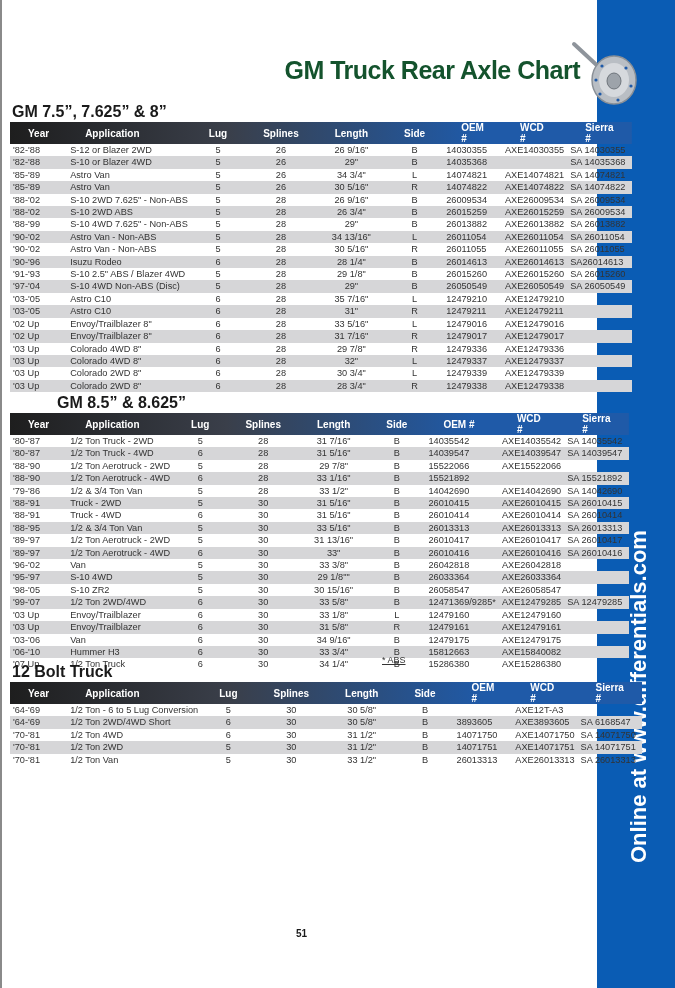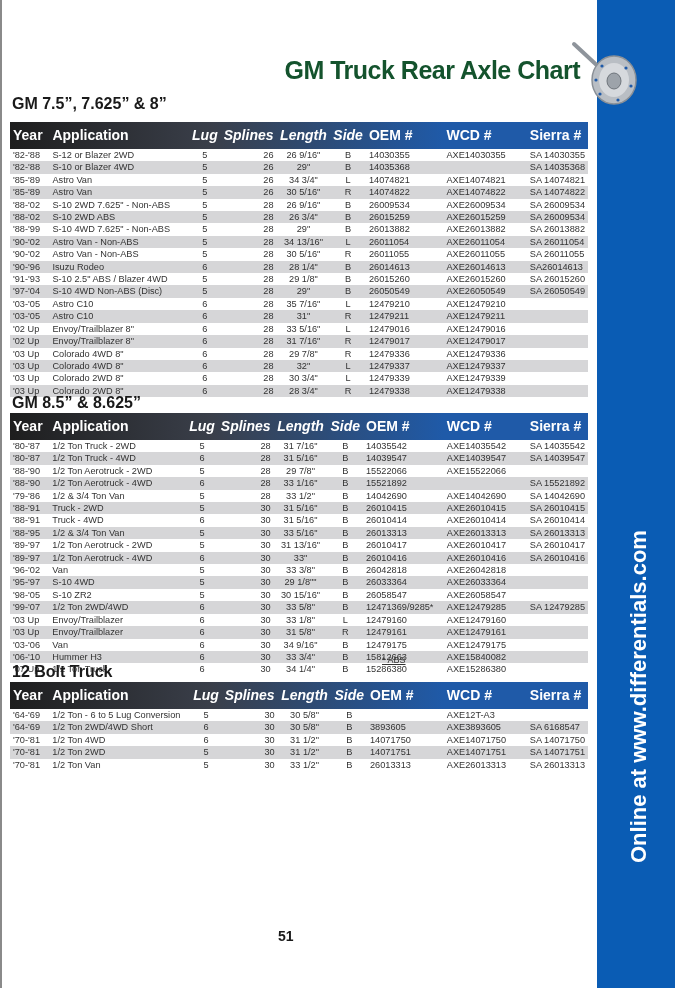--- a/index.html
+++ b/index.html
@@ -17,35 +17,35 @@
     position: absolute; left: -108px; top: 700px; width: 300px; text-align: center;
   }
   .title {
     position: absolute; left: 250px; top: 56px; width: 330px; text-align: right;
     font-size: 25px; font-weight: bold; color: #14532d; letter-spacing: -0.5px;
   }
   .axle { position: absolute; left: 570px; top: 40px; width: 70px; height: 70px; }
   .section-title { position: absolute; left: 12px; font-size: 16px; font-weight: bold; color: #1a1a1a; }
   table { position: absolute; left: 10px; width: 578px; border-collapse: collapse; font-size: 9.2px; }
   thead tr { background: linear-gradient(to right, #1e1e1e 0%, #3a3f4a 35%, #1f5aa8 75%, #1f5aa8 100%); }
-  th { color: #ffffff; font-weight: bold; text-align: left; height: 27px; line-height: 11px; padding: 0 3px; font-size: 14px; }
+  th { color: #ffffff; font-weight: bold; text-align: left; height: 18px; line-height: 11px; padding: 0 18px; font-size: 10px; }
   td { height: 12.4px; line-height: 12.4px; padding: 0 3px; color: #333; white-space: nowrap; }
   tbody tr:nth-child(even) { background: #d6d6d8; }
   .c-year { width: 40px; }
   .c-app { width: 142px; }
   .c-lug { width: 22px; text-align: center; }
-  .c-spl { width: 40px; text-align: right; }
+  .c-spl { width: 40px; text-align: center; }
   .c-len { width: 54px; text-align: center; }
   .c-side { width: 30px; text-align: center; }
   .c-oem { width: 82px; margin-top: 24px; }
   .c-wcd { width: 86px; }
   .c-sierra { width: auto; }
-  th.c-lug, th.c-spl, th.c-len, th.c-side { text-align: center; font-style: italic; }
+  th.c-lug, th.c-spl, th.c-len, th.c-side { text-align: center; }
   .footnote { position: absolute; left: 382px; top: 655px; font-size: 9px; color: #333; text-decoration: underline; }
-  .page-num { position: absolute; left: 278px; top: 928px; font-size: 14px; font-weight: bold; color: #1a1a1a; }
+  .page-num { position: absolute; left: 296px; top: 928px; font-size: 10px; font-weight: bold; color: #1a1a1a; }
 </style>
 </head>
 <body>
 
 <div class="left-border"></div>
 <div class="side-band"></div>
 <div class="side-text">
   <span>Online at www.differentials.com</span>
 </div>
 
@@ -57,21 +57,21 @@
   <ellipse cx="44" cy="40" rx="15" ry="17" fill="#d6d9dd"></ellipse>
   <ellipse cx="44" cy="41" rx="7" ry="8" fill="#9da3aa" stroke="#6f757c"></ellipse>
   <circle cx="32" cy="26" r="1.6" fill="#1f5aa8"></circle>
   <circle cx="56" cy="28" r="1.6" fill="#1f5aa8"></circle>
   <circle cx="61" cy="46" r="1.6" fill="#1f5aa8"></circle>
   <circle cx="48" cy="60" r="1.6" fill="#1f5aa8"></circle>
   <circle cx="30" cy="54" r="1.6" fill="#1f5aa8"></circle>
   <circle cx="26" cy="40" r="1.6" fill="#1f5aa8"></circle>
 </svg>
 
-<h2 class="section-title" style="top:95px;">GM 7.5”, 7.625” &amp; 8”</h2>
+<h2 class="section-title" style="top:103px;">GM 7.5”, 7.625” &amp; 8”</h2>
 <table style="top:122px;">
   <thead>
     <tr>
       <th class="c-year">Year</th>
       <th class="c-app">Application</th>
       <th class="c-lug">Lug</th>
       <th class="c-spl">Splines</th>
       <th class="c-len">Length</th>
       <th class="c-side">Side</th>
       <th class="c-oem">OEM #</th>
@@ -296,21 +296,21 @@
         <td class="c-spl">28</td>
         <td class="c-len">28 3/4"</td>
         <td class="c-side">R</td>
         <td class="c-oem">12479338</td>
         <td class="c-wcd">AXE12479338</td>
         <td class="c-sierra"></td>
       </tr>
     </tbody>
 </table>
 
-<h2 class="section-title" style="top:394px;">GM 8.5” &amp; 8.625”</h2>
+<h2 class="section-title" style="top:394px;margin-left:45px;">GM 8.5” &amp; 8.625”</h2>
 <table style="top:413px;">
   <thead>
     <tr>
       <th class="c-year">Year</th>
       <th class="c-app">Application</th>
       <th class="c-lug">Lug</th>
       <th class="c-spl">Splines</th>
       <th class="c-len">Length</th>
       <th class="c-side">Side</th>
       <th class="c-oem">OEM #</th>

